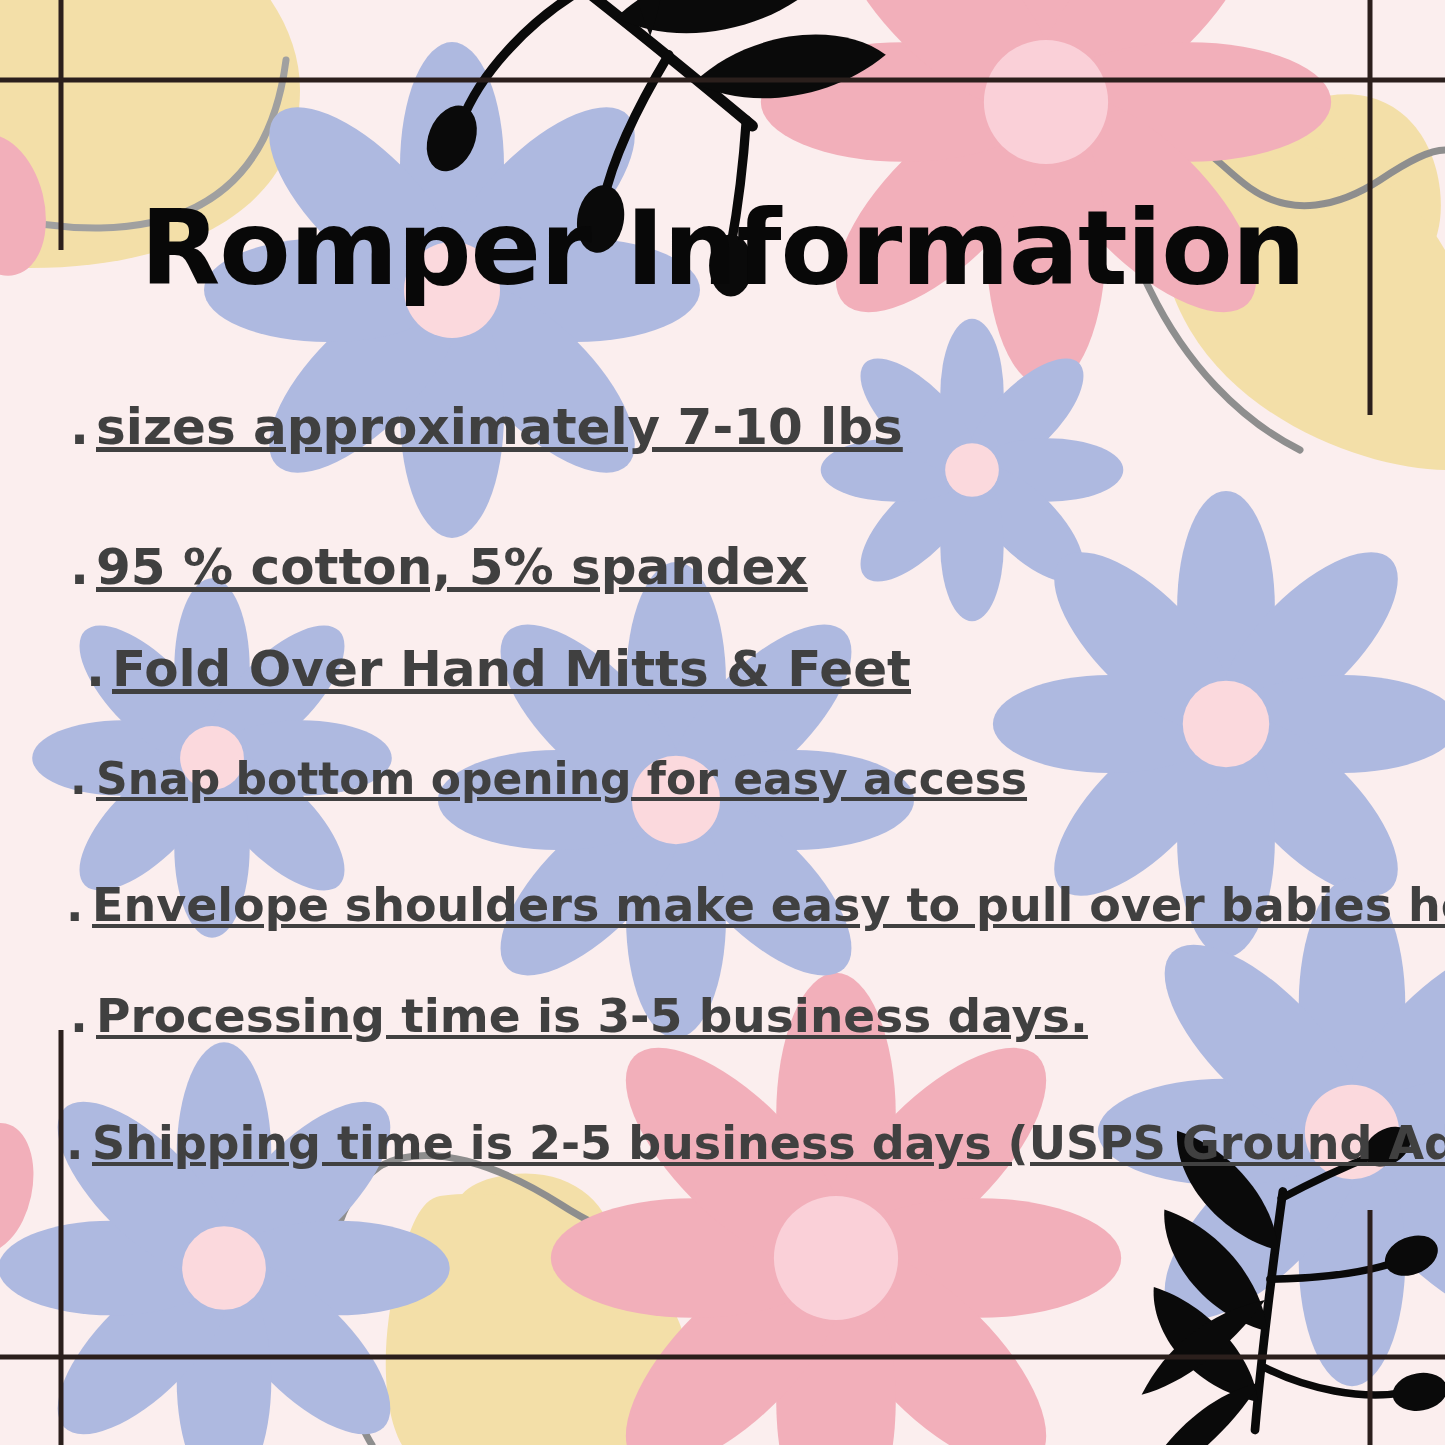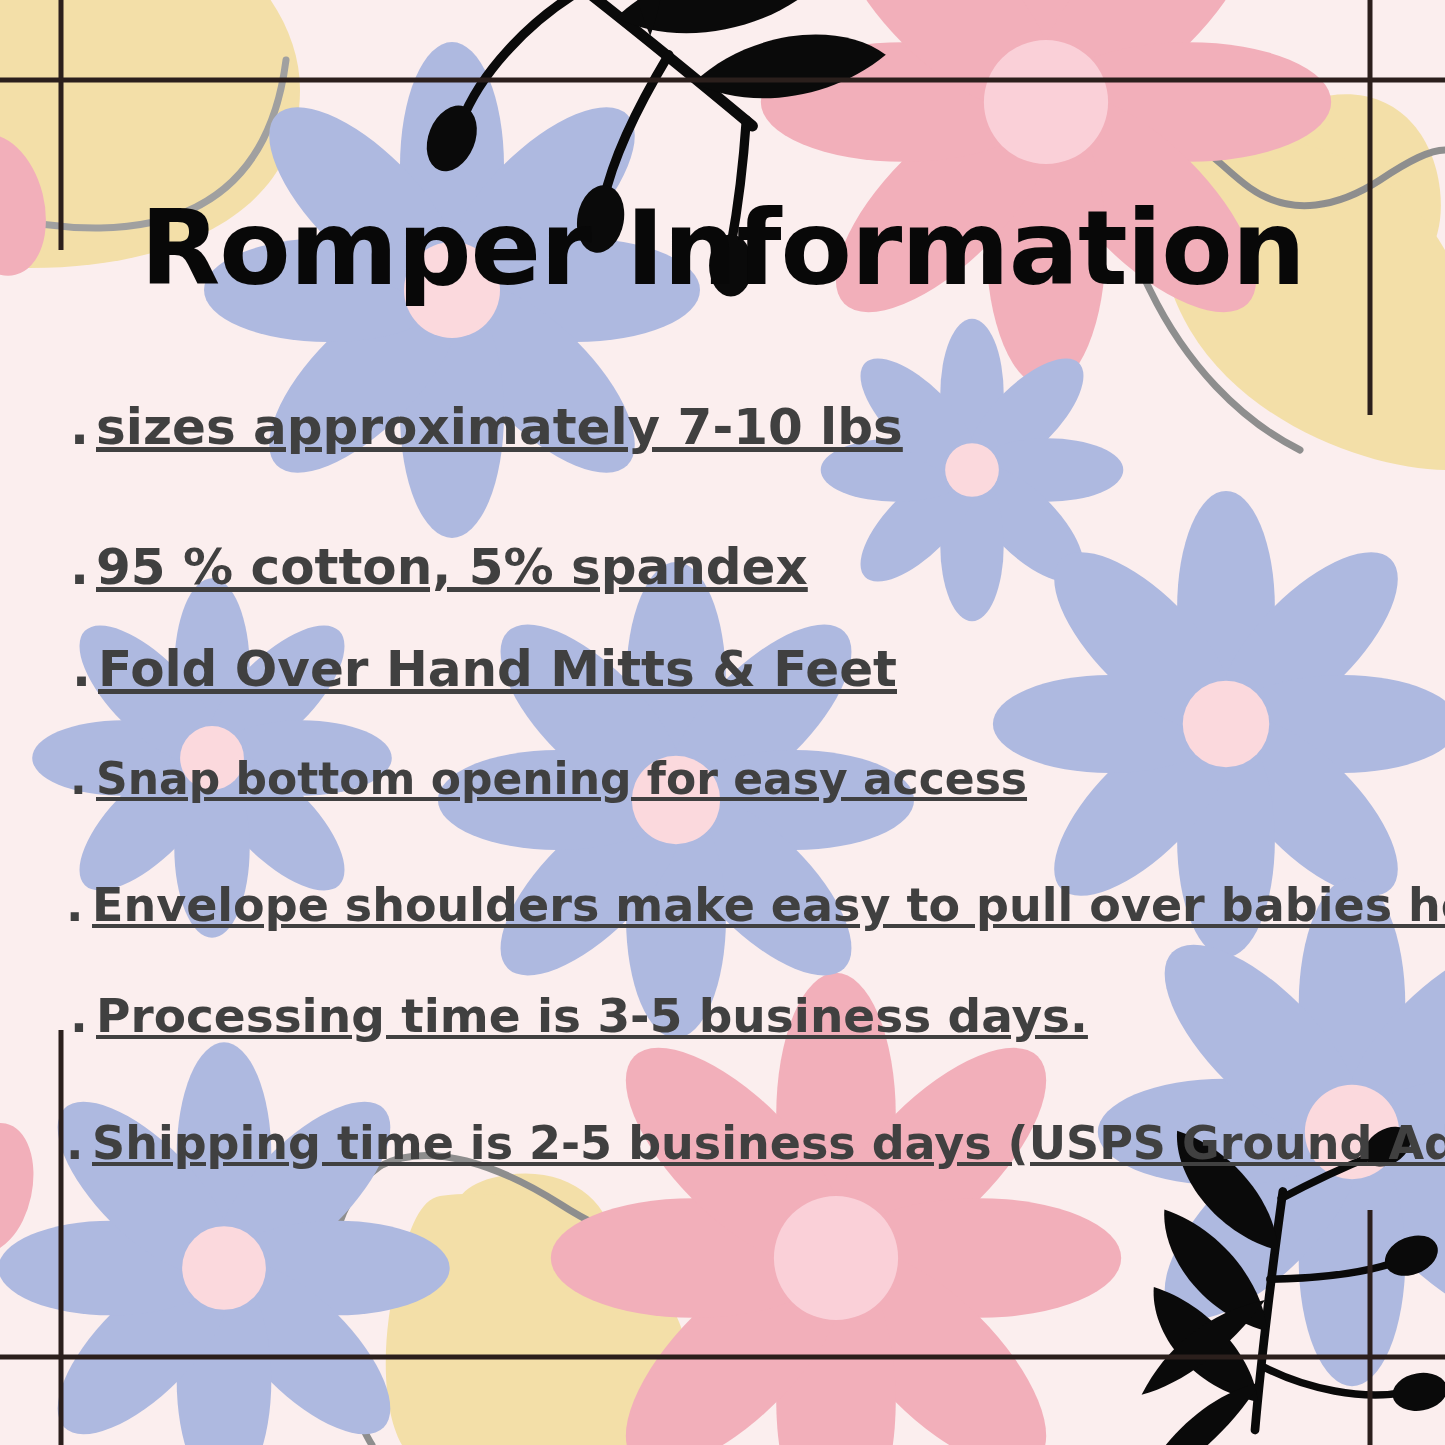--- a/index.html
+++ b/index.html
@@ -58,21 +58,21 @@
     font-weight: bold;
     white-space: nowrap;
     text-decoration: underline;
   }
   .bullet-dot {
     display: inline-block;
     width: 26px;
   }
   .li-0 { position:absolute; left: 8px;  top: 0px;   font-size: 50px; }
   .li-1 { position:absolute; left: 8px;  top: 113px; font-size: 50px; margin-top: 27px; }
-  .li-2 { position:absolute; left: 10px;  top: 242px; font-size: 50px; }
+  .li-2 { position:absolute; left: 24px;  top: 242px; font-size: 50px; }
   .li-3 { position:absolute; left: 8px;  top: 355px; font-size: 44px; }
   .li-4 { position:absolute; left: 4px;  top: 480px; font-size: 46px; }
   .li-5 { position:absolute; left: 8px;  top: 590px; font-size: 47px; }
   .li-6 { position:absolute; left: 4px;  top: 718px; font-size: 46px; }
 </style>
 </head>
 <body>
 
 <div id="poster">
 

